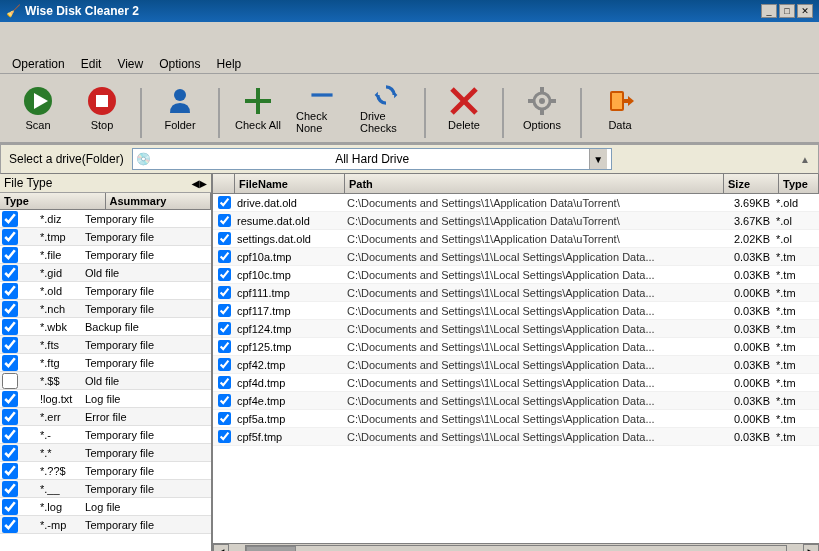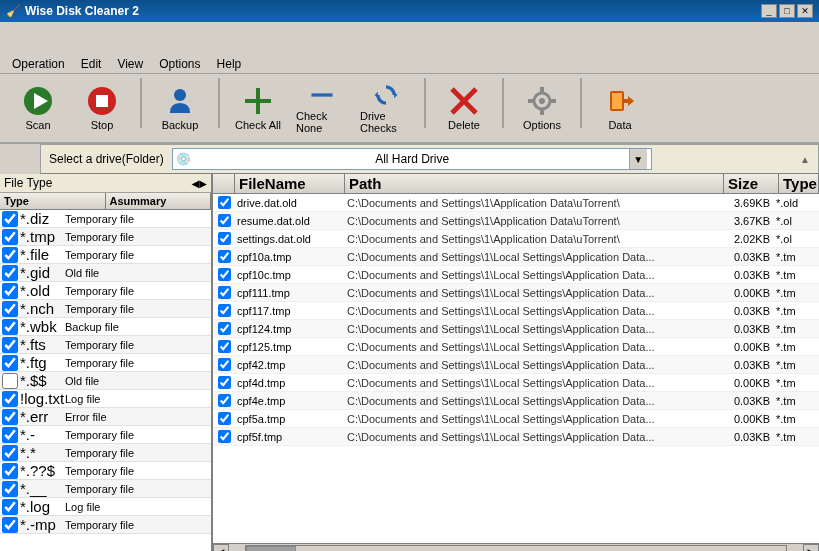--- a/index.html
+++ b/index.html
@@ -41,21 +41,21 @@
     .menu-item {
       padding: 2px 8px;
       cursor: pointer;
       font-size: 12px;
     }
     
     #toolbar {
       background: #d4d0c8;
       height: 70px;
       display: flex;
-      align-items: flex-start;
+      align-items: flex-end;
       padding: 4px 8px;
       gap: 4px;
       border-bottom: 2px solid #a0a0a0;
     }
     .toolbar-btn {
       display: flex;
       flex-direction: column;
       align-items: center;
       justify-content: center;
       width: 60px;
@@ -69,21 +69,20 @@
     
     #drive-selector {
       background: #ece9d8;
       border: 1px solid #a0a0a0;
       height: 30px;
       display: flex;
       align-items: center;
       padding: 0 8px;
       gap: 8px;
       border-bottom: 1px solid #808080;
-      margin-left: 40px;
     }
     #drive-combo {
       display: flex; align-items: center;
       background: white;
       border: 1px solid #7f9db9;
       height: 22px;
       width: 480px;
       padding: 0 4px;
       justify-content: space-between;
     }
@@ -135,38 +134,38 @@
     }
     .ft-row {
       display: flex;
       align-items: center;
       height: 18px;
       padding: 0 2px;
       border-bottom: 1px solid #e0e0e0;
     }
     .ft-row:nth-child(even) { background: #f5f5f5; }
     .ft-checkbox { width: 16px; height: 16px; margin-right: 2px; flex-shrink: 0; }
-    .ft-type { width: 45px; font-size: 15px; flex-shrink: 0; }
+    .ft-type { width: 45px; font-size: 11px; flex-shrink: 0; margin-left: 20px; }
     .ft-desc { font-size: 11px; flex: 1; }
     
     #right-panel {
       flex: 1;
       display: flex;
       flex-direction: column;
       background: white;
     }
     #file-list-header {
       display: flex;
       background: linear-gradient(to bottom, #f0ede4, #d4d0c8);
       border-bottom: 1px solid #808080;
       height: 20px;
     }
     .fl-col-header {
       padding: 2px 4px;
-      font-size: 15px;
+      font-size: 11px;
       font-weight: bold;
       border-right: 1px solid #808080;
       display: flex;
       align-items: center;
     }
     #file-list-body { overflow-y: auto; flex: 1; }
     .fl-row {
       display: flex;
       align-items: center;
       height: 18px;
@@ -253,21 +252,21 @@
       <rect x="10" y="10" width="12" height="12" fill="white"></rect>
     </svg>
     <span>Stop</span>
   </div>
   <div class="toolbar-separator"></div>
   <div class="toolbar-btn">
     <svg width="32" height="32" viewBox="0 0 32 32">
       <circle cx="16" cy="10" r="6" fill="#1a5fb0"></circle>
       <path d="M6,28 Q6,18 16,18 Q26,18 26,28" fill="#1a5fb0"></path>
     </svg>
-    <span>Backup</span>
+    <span>Folder</span>
   </div>
   <div class="toolbar-separator"></div>
   <div class="toolbar-btn">
     <svg width="32" height="32" viewBox="0 0 32 32">
       <rect x="3" y="14" width="26" height="4" fill="#2a7a2a"></rect>
       <rect x="14" y="3" width="4" height="26" fill="#2a7a2a"></rect>
     </svg>
     <span>Check All</span>
   </div>
   <div class="toolbar-btn">

